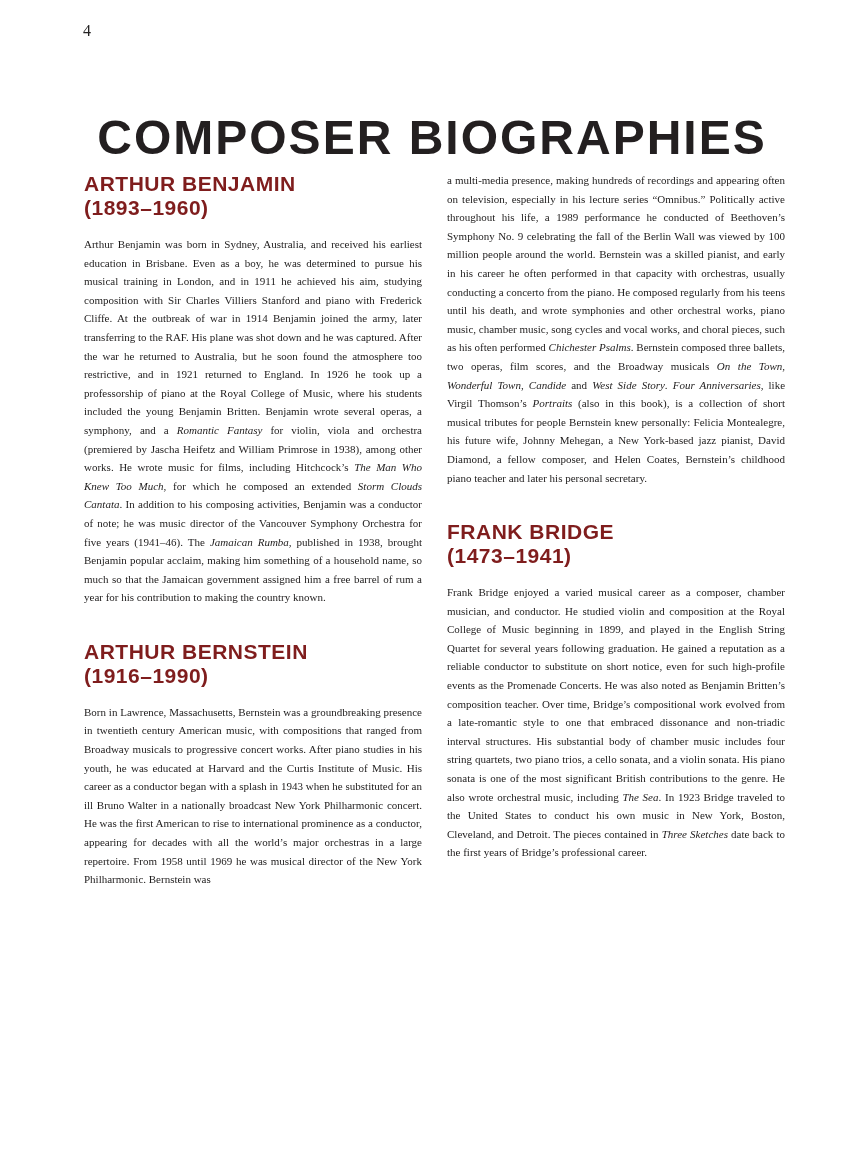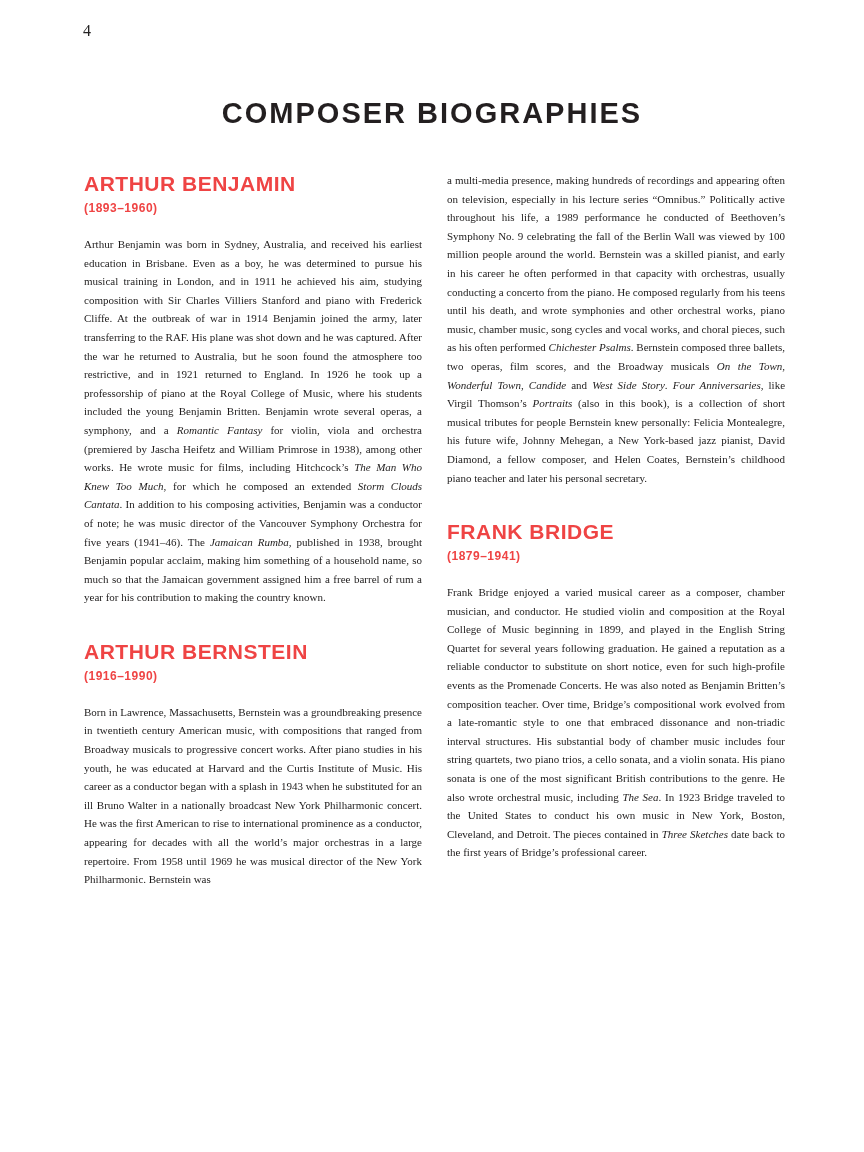--- a/index.html
+++ b/index.html
@@ -14,44 +14,44 @@
   }
   .page-number{
     position:absolute;left:83px;top:22px;
     font-size:16px;color:#242222;
   }
   .page-title{
     position:absolute;left:0;top:78px;width:100%;
     text-align:center;
     font-family:"Liberation Sans", sans-serif;
     font-weight:600;
-    font-size:29px;
+    font-size:48px;
     letter-spacing:2px;
     color:#231f20;
     white-space:nowrap;
   }
   .column{
     position:absolute;top:171px;width:338px;
   }
   .column-left{left:84px;}
   .column-right{left:447px;}
   .composer-heading{
     font-family:"Liberation Sans", sans-serif;
-    color:#ef4444;
+    color:#7f1d1d;
     margin:0 0 17px 0;
   }
   .composer-heading.not-first{margin-top:32px;}
   .composer-name{
     font-size:21px;
     font-weight:600;
     letter-spacing:0.5px;
     line-height:25px;
   }
   .composer-years{
-    font-size:12px;
+    font-size:21px;
     font-weight:600;
     letter-spacing:0.5px;
     line-height:20px;
     margin-top:2px;
   }
   .bio-paragraph{
     margin:0;
     font-size:11px;
     line-height:18.6px;
     text-align:justify;
@@ -73,17 +73,17 @@
       <div class="composer-heading not-first">
         <div class="composer-name">ARTHUR BERNSTEIN</div>
         <div class="composer-years">(1916–1990)</div>
       </div>
       <p class="bio-paragraph">Born in Lawrence, Massachusetts, Bernstein was a groundbreaking presence in twentieth century American music, with compositions that ranged from Broadway musicals to progressive concert works. After piano studies in his youth, he was educated at Harvard and the Curtis Institute of Music. His career as a conductor began with a splash in 1943 when he substituted for an ill Bruno Walter in a nationally broadcast New York Philharmonic concert. He was the first American to rise to international prominence as a conductor, appearing for decades with all the world’s major orchestras in a large repertoire. From 1958 until 1969 he was musical director of the New York Philharmonic. Bernstein was</p>
     </div>
   <div class="column column-right">
       <p class="bio-paragraph">a multi-media presence, making hundreds of recordings and appearing often on television, especially in his lecture series “Omnibus.” Politically active throughout his life, a 1989 performance he conducted of Beethoven’s Symphony No. 9 celebrating the fall of the Berlin Wall was viewed by 100 million people around the world. Bernstein was a skilled pianist, and early in his career he often performed in that capacity with orchestras, usually conducting a concerto from the piano. He composed regularly from his teens until his death, and wrote symphonies and other orchestral works, piano music, chamber music, song cycles and vocal works, and choral pieces, such as his often performed <i>Chichester Psalms</i>. Bernstein composed three ballets, two operas, film scores, and the Broadway musicals <i>On the Town</i>, <i>Wonderful Town</i>, <i>Candide</i> and <i>West Side Story</i>. <i>Four Anniversaries</i>, like Virgil Thomson’s <i>Portraits</i> (also in this book), is a collection of short musical tributes for people Bernstein knew personally: Felicia Montealegre, his future wife, Johnny Mehegan, a New York-based jazz pianist, David Diamond, a fellow composer, and Helen Coates, Bernstein’s childhood piano teacher and later his personal secretary.</p>
       <div class="composer-heading not-first">
         <div class="composer-name">FRANK BRIDGE</div>
-        <div class="composer-years">(1879–1941)</div>
+        <div class="composer-years">(1473–1941)</div>
       </div>
       <p class="bio-paragraph">Frank Bridge enjoyed a varied musical career as a composer, chamber musician, and conductor. He studied violin and composition at the Royal College of Music beginning in 1899, and played in the English String Quartet for several years following graduation. He gained a reputation as a reliable conductor to substitute on short notice, even for such high-profile events as the Promenade Concerts. He was also noted as Benjamin Britten’s composition teacher. Over time, Bridge’s compositional work evolved from a late-romantic style to one that embraced dissonance and non-triadic interval structures. His substantial body of chamber music includes four string quartets, two piano trios, a cello sonata, and a violin sonata. His piano sonata is one of the most significant British contributions to the genre. He also wrote orchestral music, including <i>The Sea</i>. In 1923 Bridge traveled to the United States to conduct his own music in New York, Boston, Cleveland, and Detroit. The pieces contained in <i>Three Sketches</i> date back to the first years of Bridge’s professional career.</p>
     </div>
 </div>
 
 </body></html>

